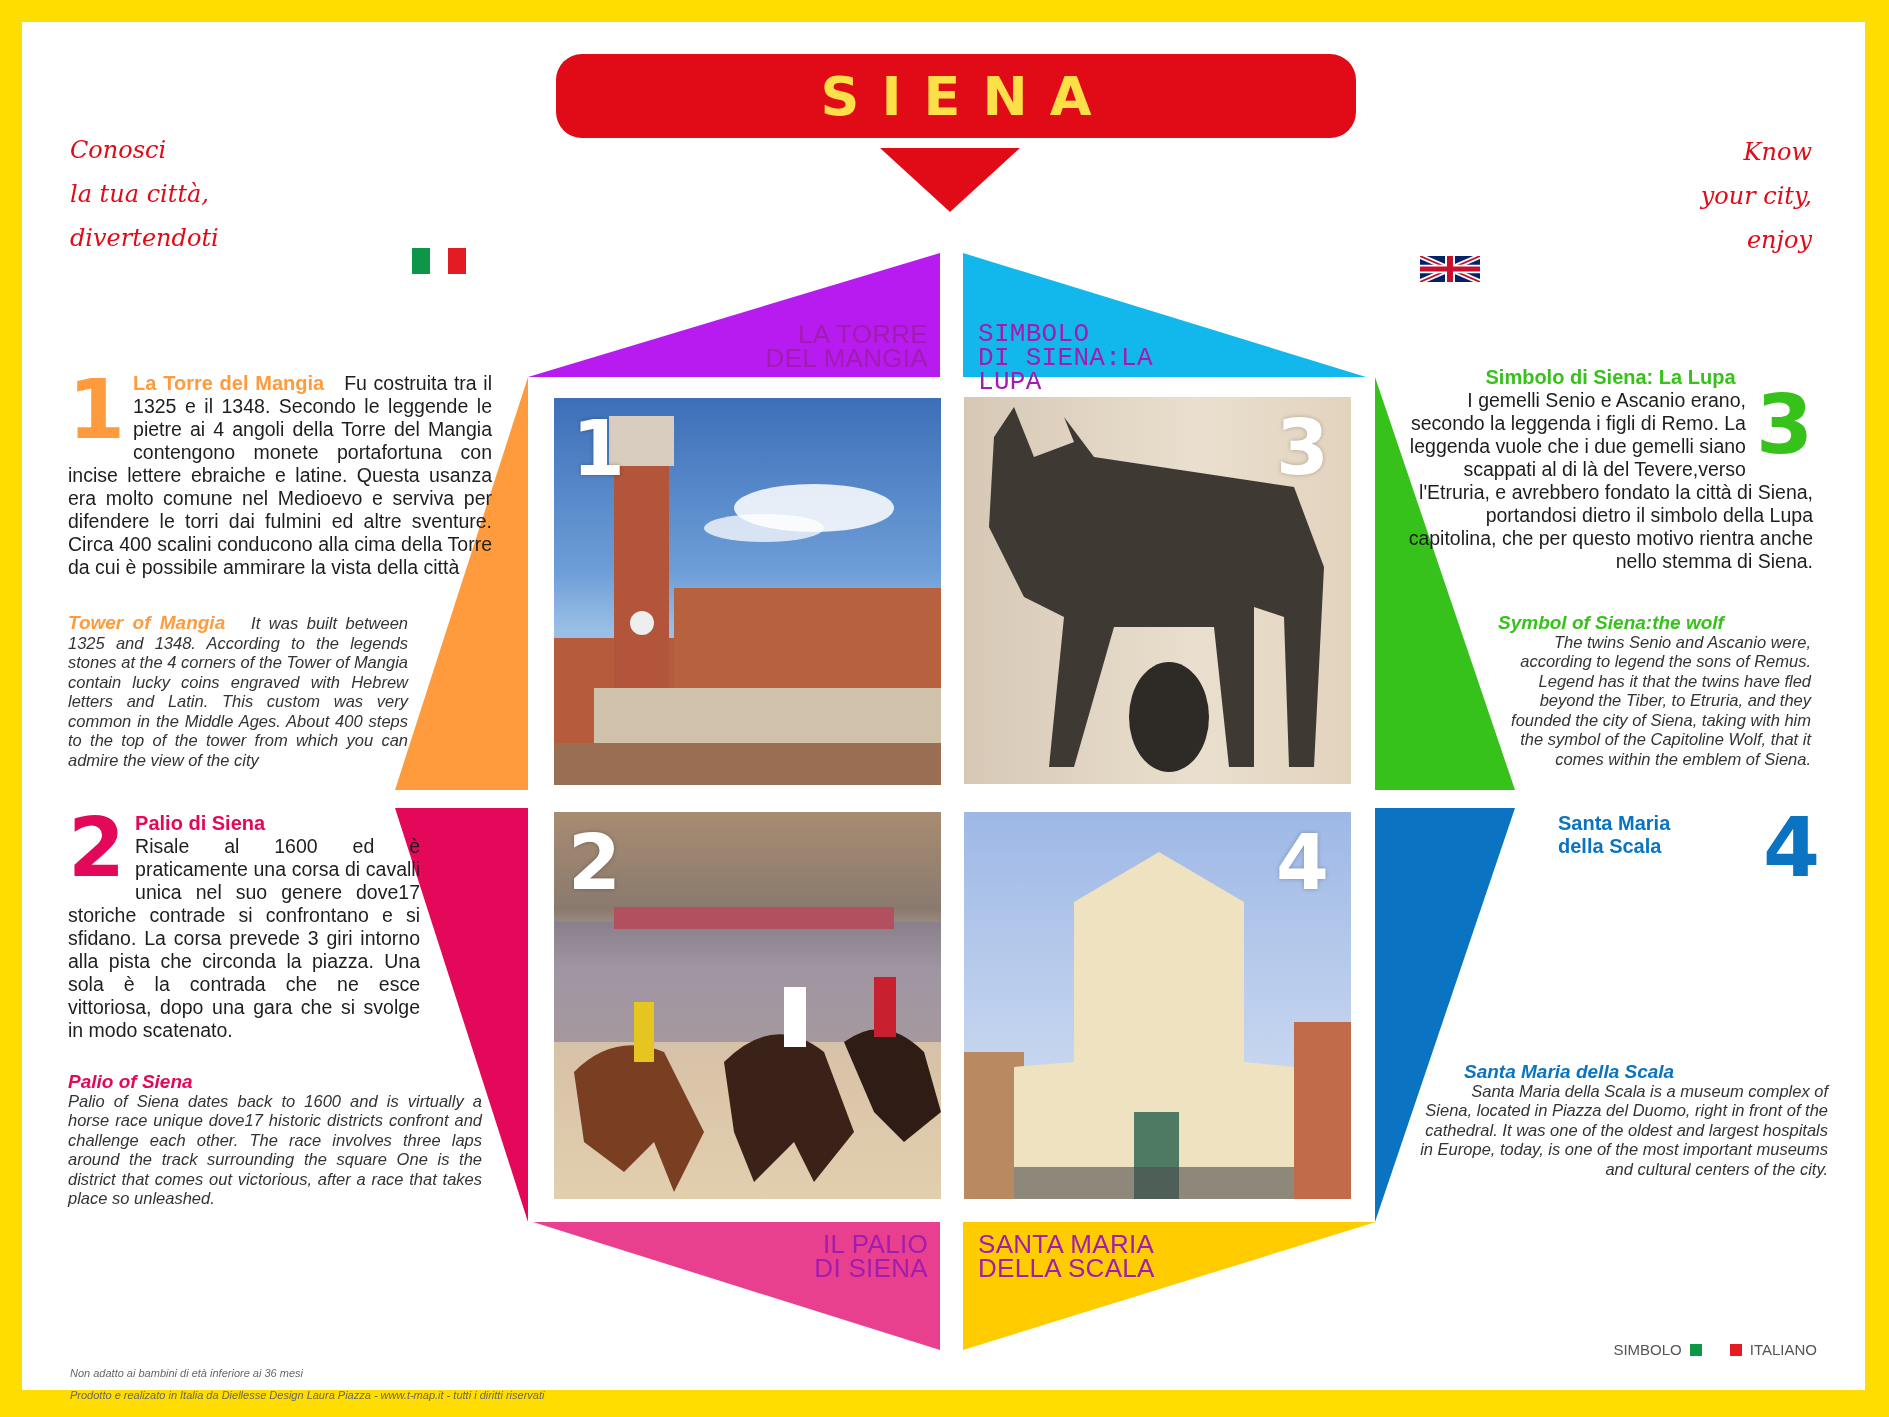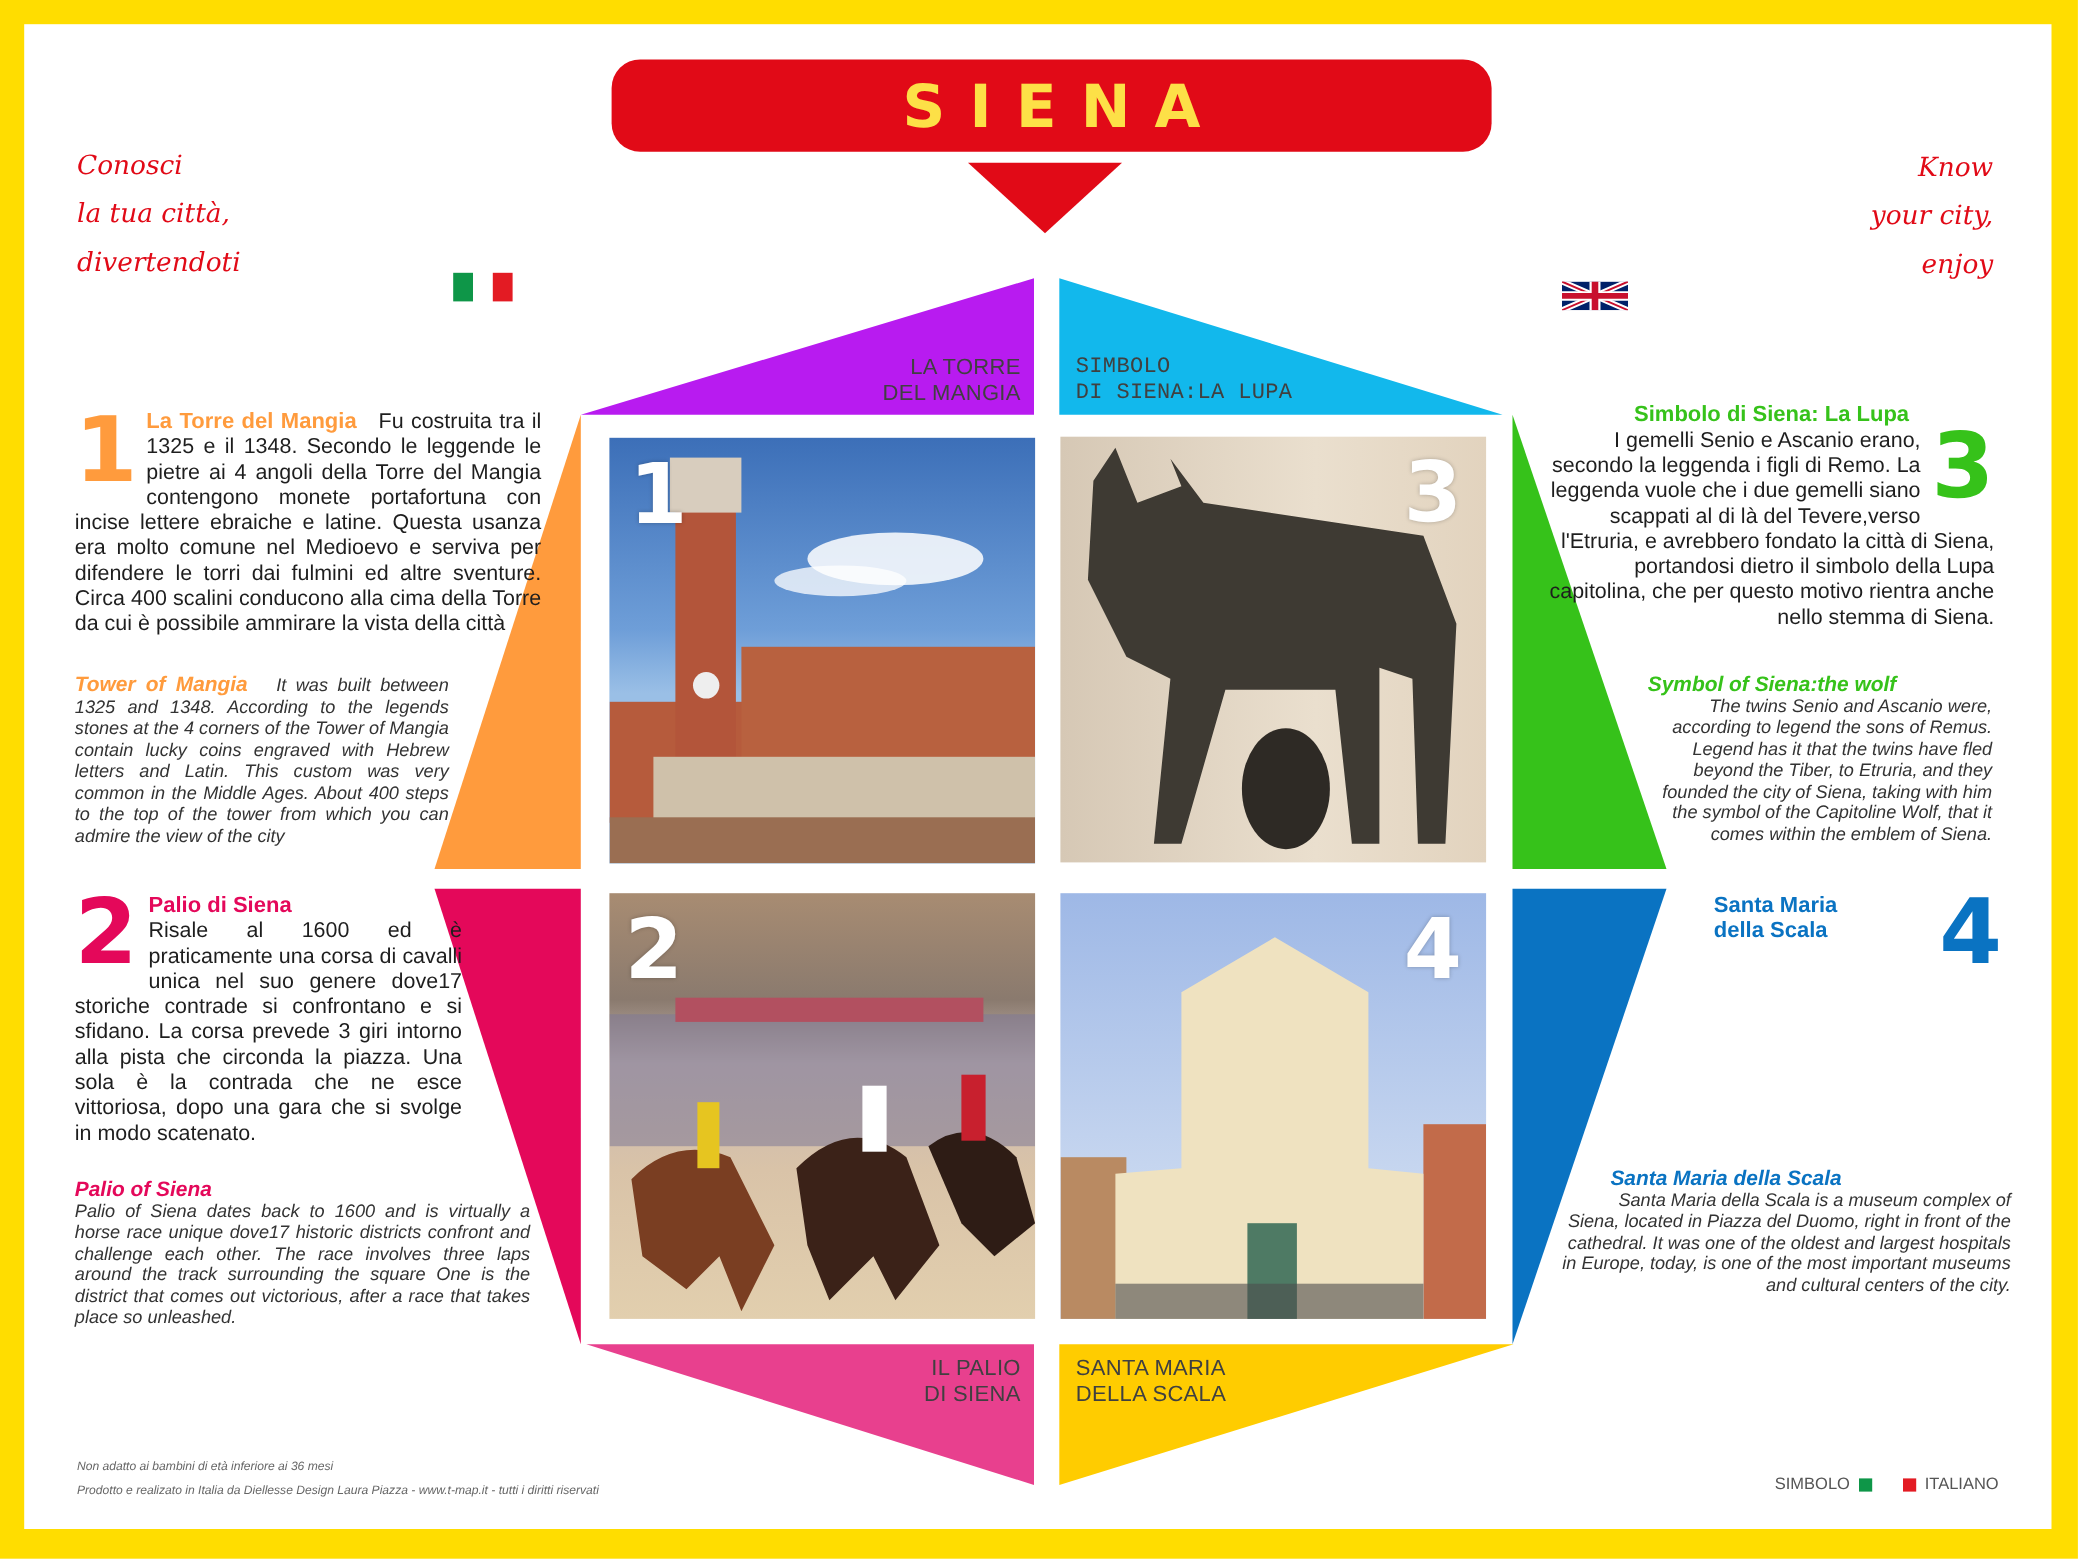--- a/index.html
+++ b/index.html
@@ -18,36 +18,36 @@
   .tagline-en { right: 77px; top: 130px; text-align: right; }
   .tagline span { display: block; }
 
   
   .flag-it { position: absolute; left: 412px; top: 248px; width: 54px; height: 26px; display: flex; }
   .flag-it div { flex: 1; }
   .flag-uk { position: absolute; left: 1420px; top: 256px; width: 60px; height: 26px; }
 
   
   .seg { position: absolute; }
-  .seg-label { position: absolute; color: #404040; font-size: 20px; line-height: 24px; text-transform: uppercase; letter-spacing: 0.3px; }
+  .seg-label { position: absolute; color: #a21caf; font-size: 26px; line-height: 24px; text-transform: uppercase; letter-spacing: 0.3px; }
 
   
   .photo { position: absolute; overflow: hidden; }
   .photo-num { position: absolute; color: #fff; font-weight: 700; font-size: 76px; font-family: "DejaVu Sans", sans-serif; text-shadow: 0 0 4px rgba(0,0,0,0.25); }
 
   
   .txt { position: absolute; font-size: 19.5px; line-height: 23px; color: #1e1e1e; }
   .txt-en { position: absolute; font-size: 16.5px; line-height: 19.5px; color: #333; font-style: italic; }
   .big-num { font-weight: 700; font-family: "DejaVu Sans", sans-serif; font-size: 82px; line-height: 72px; }
   .h-it { font-weight: 700; font-size: 20px; }
   .h-en { font-weight: 700; font-style: italic; font-size: 19px; }
   .justify { text-align: justify; }
   .right { text-align: right; }
 
-  .footer-l { position: absolute; left: 70px; font-size: 11px; font-style: italic; color: #666; }
+  .footer-l { position: absolute; left: 70px; font-size: 11px; font-style: italic; color: #666; margin-top: 40px; }
   .footer-r { position: absolute; right: 72px; top: 1341px; font-size: 15px; color: #555; display: flex; align-items: center; gap: 8px; }
   .sq { width: 12px; height: 12px; display: inline-block; }
 </style>
 </head>
 <body>
 
 <div class="panel"></div>
 
 <div class="banner">
   <span class="banner-title">SIENA</span>

